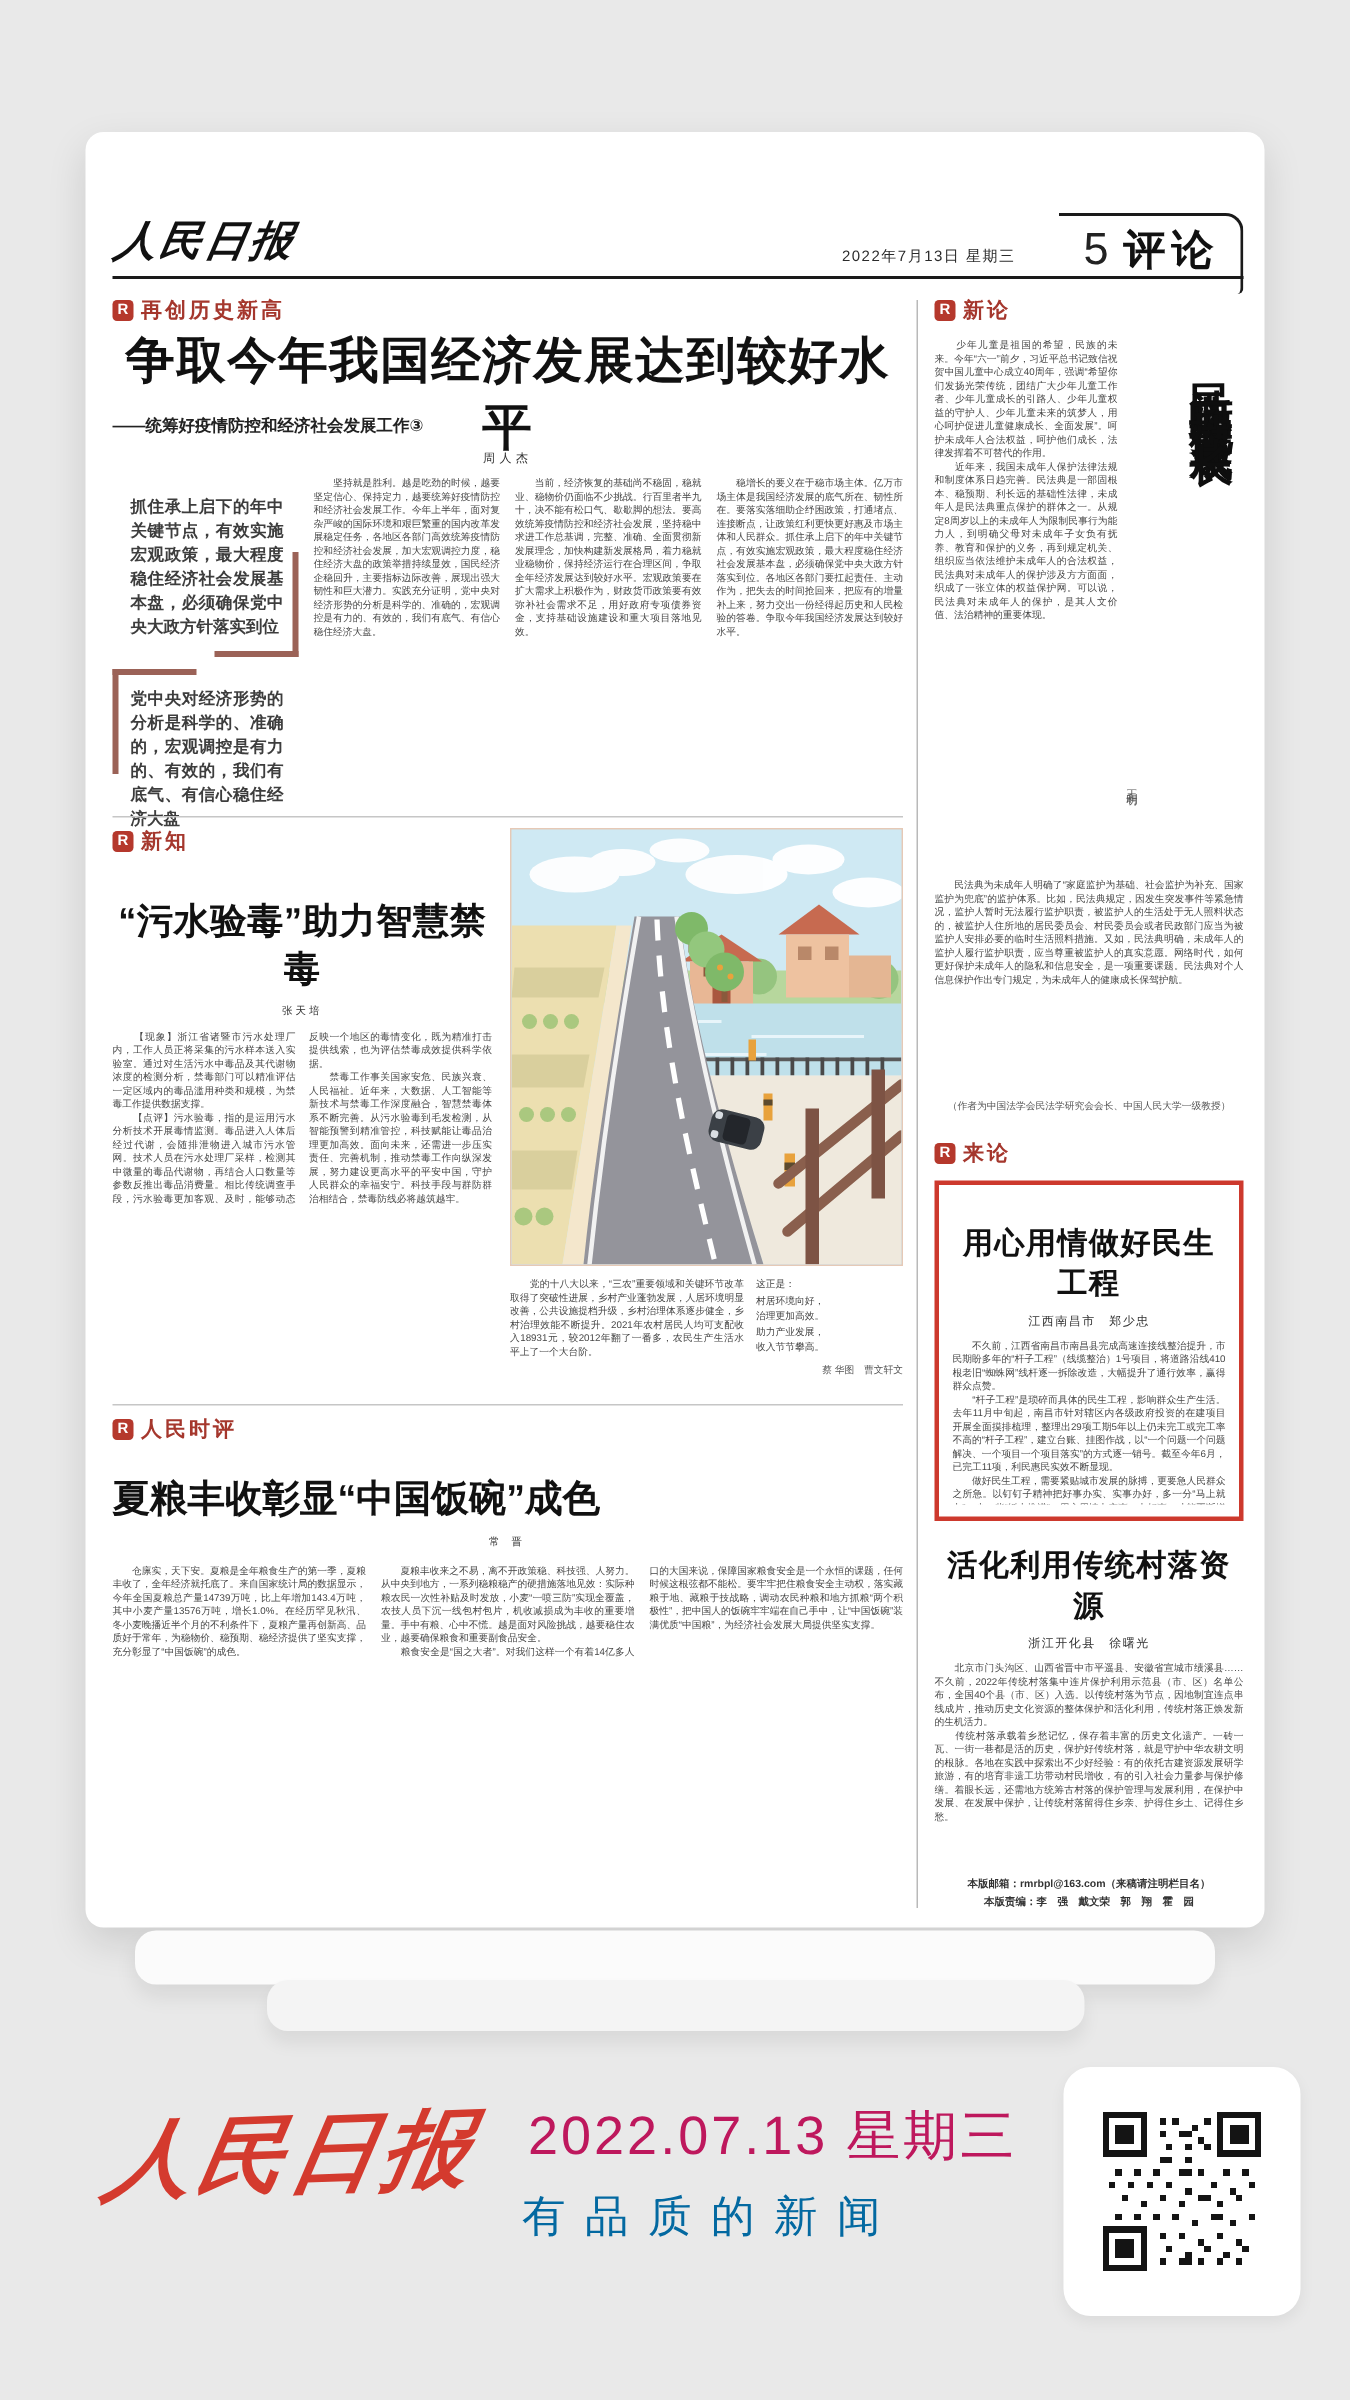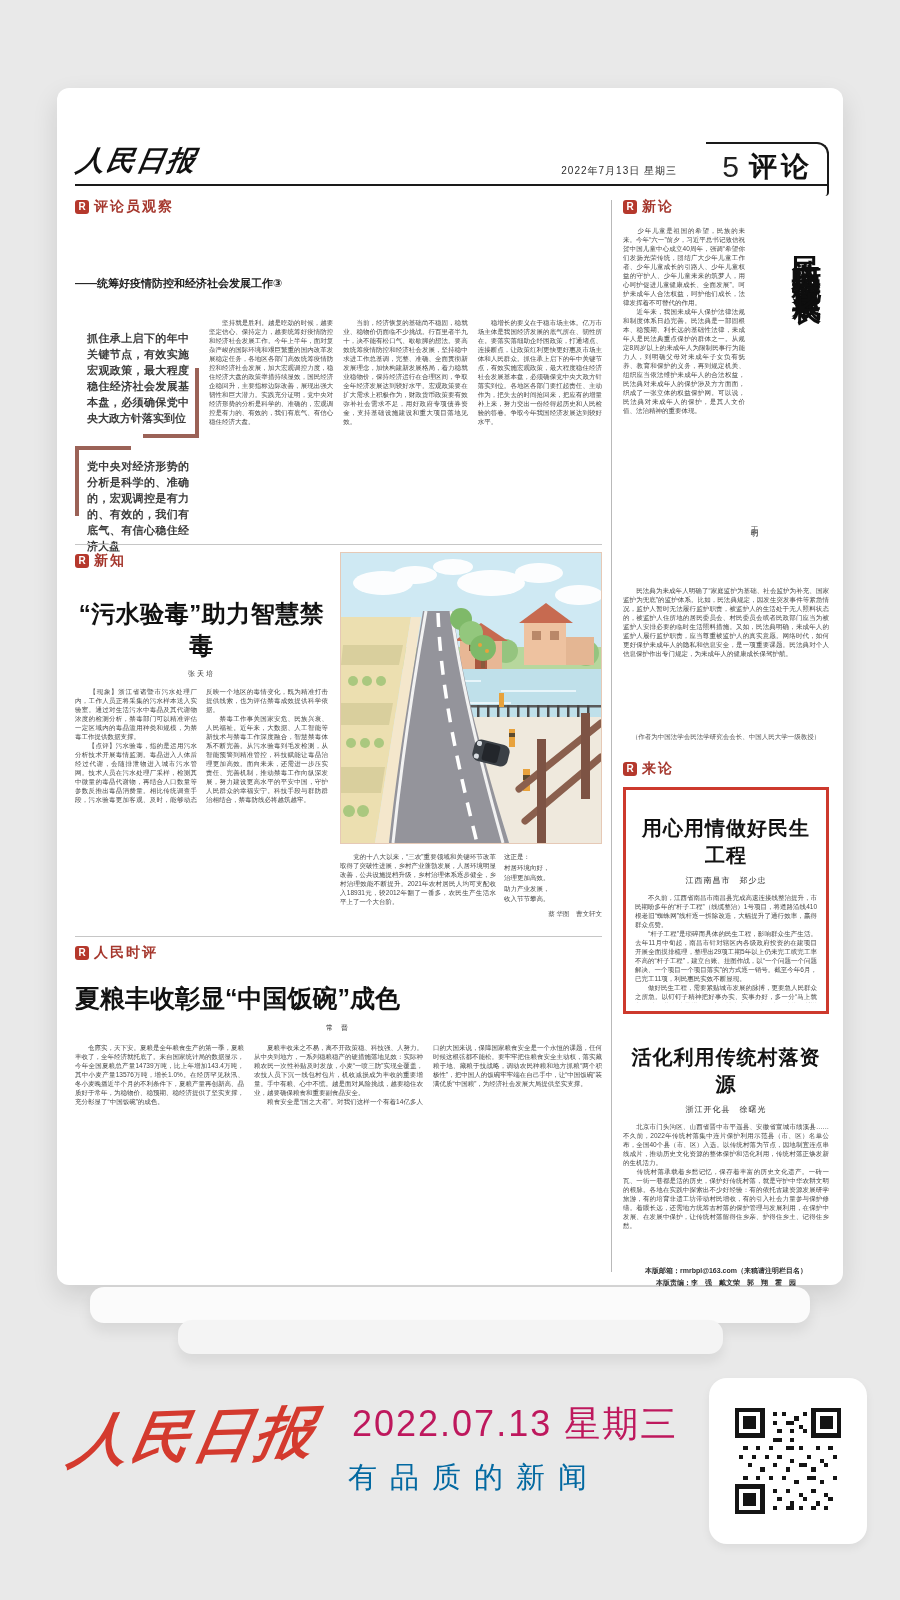--- a/index.html
+++ b/index.html
@@ -94,21 +94,21 @@
           font-size:29px;font-weight:800;letter-spacing:4px;color:#0e0e0e;}
   .vauthor{position:absolute;left:4px;bottom:52px;writing-mode:vertical-rl;text-orientation:upright;
            font-size:7.5px;color:#555;letter-spacing:2px;}
   .xl-bottom{margin-top:8px;height:140px;}
   .attr{font-size:6.5px;color:#555;text-align:center;margin-top:7px;}
   .ll-kick{margin-top:18px;}
   .redbox{border:3px solid #cd392d;margin-top:9px;padding:25px 9px 8px;}
   .ll-title{font-size:20px;font-weight:800;text-align:center;letter-spacing:1px;color:#111;}
   .ll-by{font-size:8px;text-align:center;color:#333;margin:6px 0 7px;letter-spacing:1px;}
   .ll-body1{height:110px;}
-  .ll2-title{font-size:20px;font-weight:800;text-align:center;letter-spacing:1px;color:#111;margin-top:30px;}
+  .ll2-title{font-size:20px;font-weight:800;text-align:center;letter-spacing:1px;color:#111;margin-top:16px;}
   .ll-body2{height:128px;margin-top:7px;}
   .colo{margin-top:15px;text-align:center;font-size:7px;font-weight:700;color:#333;line-height:12px;}
 
   
   .f-logo{
     position:absolute;left:72px;top:1398px;
     font-family:"Liberation Serif","DejaVu Serif",serif;font-style:italic;font-weight:900;
     font-size:58px;letter-spacing:3px;color:#d43a2e;transform:skewX(-12deg) rotate(-2deg);
   }
   .f-date{position:absolute;left:352px;top:1400px;font-size:36px;color:#be185d;letter-spacing:2px;}
@@ -126,23 +126,25 @@
     <div class="masthead">人民日报</div>
     <div class="pdate">2022年7月13日 星期三</div>
     <div class="pnobox">
       <span class="pno">5</span>
       <span class="psec">评论</span>
     </div>
   </div>
 
   <div class="kick lead-kick">
     <span class="ic">R</span>
-    <span>评论员观察</span>
-  </div>
+    <span>再创历史新高</span>
+  </div>
+  <div class="lead-title">争取今年我国经济发展达到较好水平</div>
   <div class="lead-sub">——统筹好疫情防控和经济社会发展工作③</div>
+  <div class="lead-author">周人杰</div>
   <div class="lead-body">
     <div class="lead-c1">
       <div class="quote q-br">抓住承上启下的年中关键节点，有效实施宏观政策，最大程度稳住经济社会发展基本盘，必须确保党中央大政方针落实到位</div>
       <div class="quote q-tl">党中央对经济形势的分析是科学的、准确的，宏观调控是有力的、有效的，我们有底气、有信心稳住经济大盘</div>
       <div class="micro" style="height:26px">习近平总书记在湖北武汉考察时强调，要坚定信心、攻坚克难，确保实现我国经济发展目标任务，争取今年我国经济发展达到较好水平。</div>
     </div>
     <div class="lead-rest cols3 micro" style="height:220px">　　坚持就是胜利。越是吃劲的时候，越要坚定信心、保持定力，越要统筹好疫情防控和经济社会发展工作。今年上半年，面对复杂严峻的国际环境和艰巨繁重的国内改革发展稳定任务，各地区各部门高效统筹疫情防控和经济社会发展，加大宏观调控力度，稳住经济大盘的政策举措持续显效，国民经济企稳回升，主要指标边际改善，展现出强大韧性和巨大潜力。实践充分证明，党中央对经济形势的分析是科学的、准确的，宏观调控是有力的、有效的，我们有底气、有信心稳住经济大盘。
 　　当前，经济恢复的基础尚不稳固，稳就业、稳物价仍面临不少挑战。行百里者半九十，决不能有松口气、歇歇脚的想法。要高效统筹疫情防控和经济社会发展，坚持稳中求进工作总基调，完整、准确、全面贯彻新发展理念，加快构建新发展格局，着力稳就业稳物价，保持经济运行在合理区间，争取全年经济发展达到较好水平。宏观政策要在扩大需求上积极作为，财政货币政策要有效弥补社会需求不足，用好政府专项债券资金，支持基础设施建设和重大项目落地见效。
 　　稳增长的要义在于稳市场主体。亿万市场主体是我国经济发展的底气所在、韧性所在。要落实落细助企纾困政策，打通堵点、连接断点，让政策红利更快更好惠及市场主体和人民群众。抓住承上启下的年中关键节点，有效实施宏观政策，最大程度稳住经济社会发展基本盘，必须确保党中央大政方针落实到位。各地区各部门要扛起责任、主动作为，把失去的时间抢回来，把应有的增量补上来，努力交出一份经得起历史和人民检验的答卷。争取今年我国经济发展达到较好水平。</div>
   </div>

